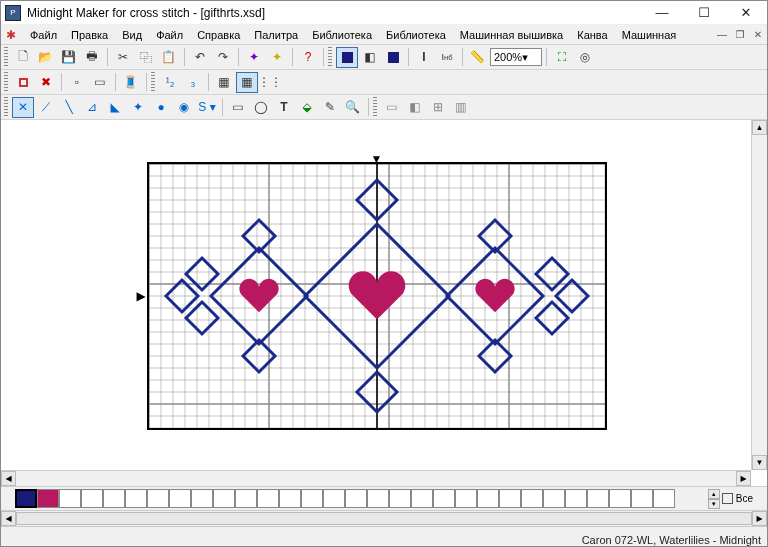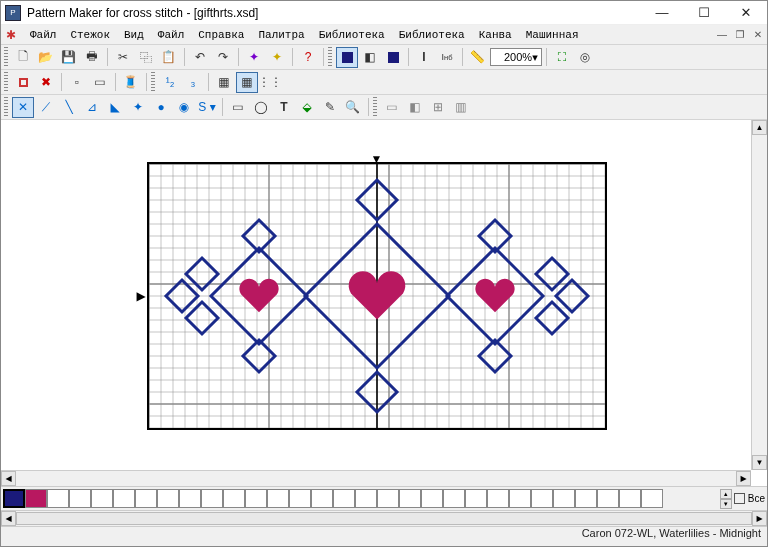--- a/index.html
+++ b/index.html
@@ -7,30 +7,30 @@
 
 
 .titlebar { height: 24px; background: #fff; display: flex; align-items: center; padding-left: 4px; border-bottom: 1px solid #eee; }
 .titlebar .icon { width: 16px; height: 16px; margin-right: 6px; background: #3a5a8a; border: 1px solid #223; display: inline-flex; align-items: center; justify-content: center; font-size: 8px; color: #fff; }
 .titlebar .title { flex: 1; font-size: 12px; color: #000; }
 .titlebar .winbtn { width: 42px; height: 24px; display: inline-flex; align-items: center; justify-content: center; font-size: 13px; color: #222; }
 
 
 .menubar { height: 20px; background: #f0f0f0; display: flex; align-items: center; padding-left: 2px; border-bottom: 1px solid #d4d4d4; }
 .menubar .appicon { width: 16px; height: 16px; margin-right: 4px; display: inline-flex; align-items: center; justify-content: center; color: #c33; font-size: 12px; }
-.menubar .item { padding: 2px 7px; font-size: 11px; cursor: default; font-family: Liberation Mono, monospace; }
+.menubar .item { padding: 2px 7px; font-size: 11px; cursor: default; }
 .menubar .spacer { flex: 1; }
 .menubar .mdi { width: 16px; height: 14px; display: inline-flex; align-items: center; justify-content: center; font-size: 10px; color: #555; margin: 0 1px; }
 
 
 .toolbar { height: 25px; background: #f0f0f0; display: flex; align-items: center; padding: 0 3px; border-bottom: 1px solid #d4d4d4; gap: 1px; }
 .tb { width: 22px; height: 21px; display: inline-flex; align-items: center; justify-content: center; font-size: 12px; color: #333; border: 1px solid transparent; position: relative; }
 .tb.sel { border: 1px solid #3a6ea5; background: #cde3f8; }
 .sep { width: 1px; height: 18px; background: #c0c0c0; margin: 0 3px; }
-.zoom { width: 52px; height: 18px; border: 1px solid #888; background: #fff; font-size: 11px; padding: 0 13px; display: inline-flex; align-items: center; }
+.zoom { width: 52px; height: 18px; border: 1px solid #888; background: #fff; font-size: 11px; padding: 0 3px; display: inline-flex; align-items: center; }
 .grip { width: 4px; height: 20px; background: repeating-linear-gradient(to bottom, #888 0 1px, transparent 1px 3px); margin-right: 3px; }
 
 
 .c-red { color: #c00; } .c-blue { color: #06c; } .c-green { color: #080; }
 .c-yel { color: #ca0; } .c-pur { color: #70c; } .c-gray { color: #888; }
 .swatch { width: 11px; height: 11px; display: inline-block; }
 
 
 .canvas-wrap { flex: 1; background: #fff; position: relative; overflow: hidden; }
 .canvas-inner { position: absolute; inset: 1px 16px 16px 1px; display: flex; align-items: center; justify-content: center; }
@@ -38,59 +38,60 @@
 .grid { display: block; }
 .arrow { position: absolute; font-size: 12px; color: #000; }
 
 
 .vscroll { position: absolute; right: 0; top: 0; bottom: 16px; width: 16px; background: #f0f0f0; border-left: 1px solid #ccc; display: flex; flex-direction: column; }
 .hscroll { position: absolute; left: 0; right: 16px; bottom: 0; height: 16px; background: #f0f0f0; border-top: 1px solid #ccc; display: flex; }
 .sbtn { width: 15px; height: 15px; background: #e8e8e8; border: 1px solid #bbb; display: inline-flex; align-items: center; justify-content: center; font-size: 8px; }
 .strack { flex: 1; }
 
 
-.palette { height: 24px; background: #f0f0f0; border-top: 1px solid #ccc; display: flex; align-items: center; padding: 0 2px; gap: 0; }
+.palette { height: 24px; background: #f0f0f0; border-top: 1px solid #ccc; display: flex; align-items: center; padding: 0 14px; gap: 0; }
 .pcell { width: 22px; height: 19px; border: 1px solid #888; background: #fff; }
 .pcell.c1 { background: #1a1a7a; }
 .pcell.c2 { background: #b81860; }
 .pcell.sel { border: 2px solid #000; }
 .palette .end { margin-left: auto; display: flex; align-items: center; gap: 2px; }
 .palette .arrows { display: flex; flex-direction: column; }
 .palette .arrows span { font-size: 6px; line-height: 8px; background: #e8e8e8; border: 1px solid #aaa; width: 12px; text-align: center; }
 .chk { width: 11px; height: 11px; border: 1px solid #555; display: inline-block; margin-right: 3px; }
 
 
 .bottomrow { height: 16px; background: #f0f0f0; border-top: 1px solid #ccc; display: flex; }
 .bottomrow .strack2 { flex: 1; background: #e8e8e8; border: 1px solid #bbb; margin: 1px 0; }
 
 
-.status { height: 20px; background: #f0f0f0; border-top: 1px solid #ccc; display: flex; align-items: flex-start; padding: 0 6px; }
+.status { height: 20px; background: #f0f0f0; border-top: 1px solid #ccc; display: flex; align-items: flex-end; padding: 0 6px; }
 .status .txt { margin-left: auto; font-size: 11px; color: #222; }
 </style>
 </head>
 <body>
 
 <div class="titlebar">
   <span class="icon">P</span>
-  <span class="title">Pattern Maker for cross stitch - [gifthrts.xsd]</span>
+  <span class="title">Midnight Maker for cross stitch - [gifthrts.xsd]</span>
   <div class="winbtn">—</div>
   <div class="winbtn">☐</div>
   <div class="winbtn closebtn">✕</div>
 </div>
 
 <div class="menubar">
   <span class="appicon">✱</span>
   <span class="item">Файл</span>
-  <span class="item">Стежок</span>
+  <span class="item">Правка</span>
   <span class="item">Вид</span>
   <span class="item">Файл</span>
   <span class="item">Справка</span>
   <span class="item">Палитра</span>
   <span class="item">Библиотека</span>
   <span class="item">Библиотека</span>
+  <span class="item">Машинная вышивка</span>
   <span class="item">Канва</span>
   <span class="item">Машинная</span>
   <span class="spacer"></span>
   <span class="mdi">—</span>
   <span class="mdi">❐</span>
   <span class="mdi">✕</span>
 </div>
 
 <div class="toolbar">
   <span class="grip"></span>

